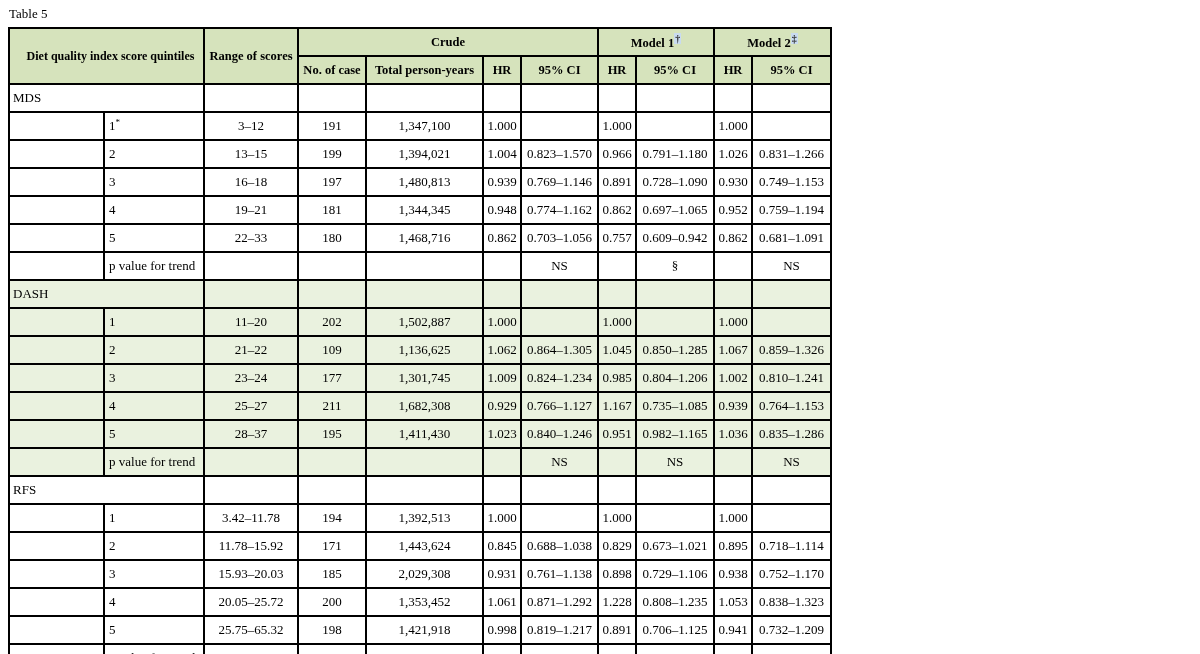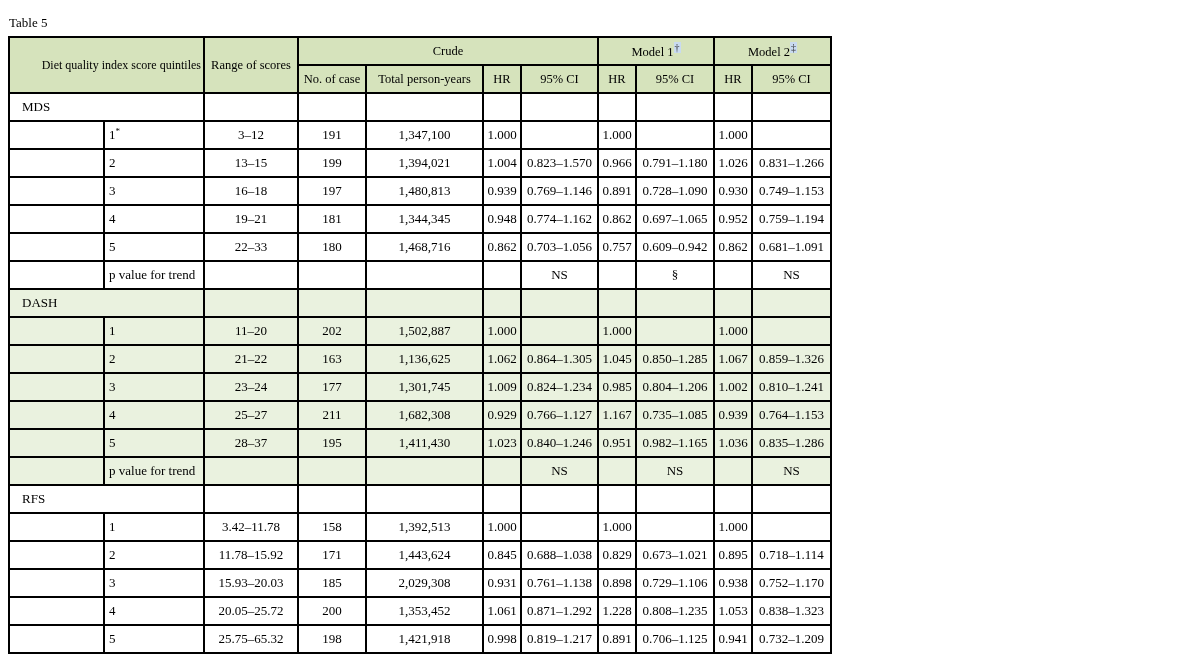--- a/index.html
+++ b/index.html
@@ -1,31 +1,31 @@
 <!DOCTYPE html>
 <html><head>
 <meta charset="utf-8">
 <style>
   html,body{margin:0;padding:0;}
   body{
     width:1200px;height:654px;background:#ffffff;color:#000;
     font-family:"Liberation Serif", serif;overflow:hidden;position:relative;
   }
-  .table-label{font-size:13px;margin:15px 0 5px 9px;}
+  .table-label{font-size:13px;margin:6px 0 5px 9px;}
   table.main{
     border-collapse:collapse;table-layout:fixed;margin-left:8px;
   }
   th,td{
     border:2px solid #000;height:26px;padding:0 2px;
     font-size:13px;vertical-align:middle;overflow:hidden;white-space:nowrap;
   }
-  thead th{background:#d6e3bc;font-weight:normal;text-align:center;font-size:12.5px;}
-  th.h-quintiles{text-align:right;font-size:12px;padding-left:10px;}
+  thead th{background:#d6e3bc;font-weight:bold;text-align:center;font-size:12.5px;}
+  th.h-quintiles{text-align:center;font-size:12px;padding-left:10px;}
   td{text-align:center;background:#ffffff;}
-  td.lbl{text-align:left;padding-left:12px;}
+  td.lbl{text-align:left;padding-left:3px;}
   td.sublbl{text-align:left;padding-left:4px;}
   tr.shaded td{background:#eaf2df;}
   sup.q-mark{font-size:9px;color:#000;}
   sup.note-mark{font-size:10px;background:#c9dbf0;color:#2b2b2b;padding:0 1px;}
 </style>
 </head>
 <body>
 
 <div class="table-label">Table 5</div>
 
@@ -175,21 +175,21 @@
         <td></td>
         <td>1.000</td>
         <td></td>
         <td>1.000</td>
         <td></td>
       </tr>
       <tr class="shaded">
         <td></td>
         <td class="sublbl"><span>2</span></td>
         <td>21–22</td>
-        <td>163</td>
+        <td>109</td>
         <td>1,136,625</td>
         <td>1.062</td>
         <td>0.864–1.305</td>
         <td>1.045</td>
         <td>0.850–1.285</td>
         <td>1.067</td>
         <td>0.859–1.326</td>
       </tr>
       <tr class="shaded">
         <td></td>
@@ -252,21 +252,21 @@
         <td></td>
         <td></td>
         <td></td>
         <td></td>
         <td></td>
       </tr>
       <tr>
         <td></td>
         <td class="sublbl"><span>1</span></td>
         <td>3.42–11.78</td>
-        <td>158</td>
+        <td>194</td>
         <td>1,392,513</td>
         <td>1.000</td>
         <td></td>
         <td>1.000</td>
         <td></td>
         <td>1.000</td>
         <td></td>
       </tr>
       <tr>
         <td></td>

